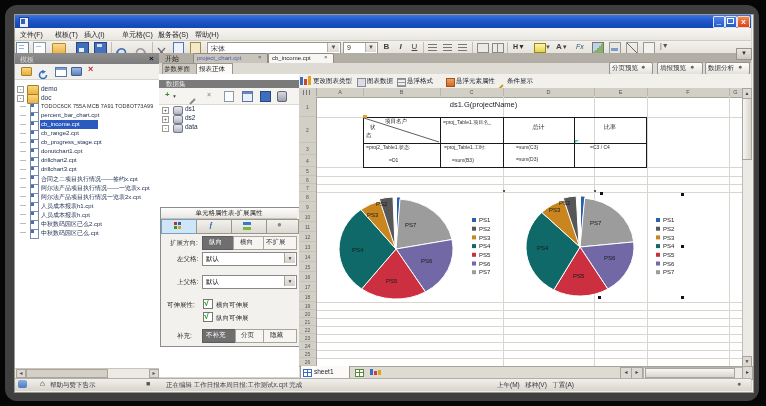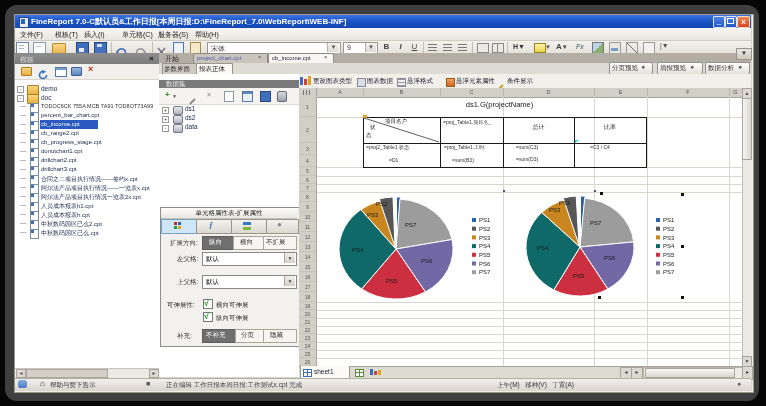--- a/index.html
+++ b/index.html
@@ -10,21 +10,20 @@
 .gl{position:absolute;background:#d9d6ce;}
 .ico{position:absolute;width:11px;height:11px;}
 </style></head><body>
 <div id="page">
 <div id="shadow"></div>
 <div id="win"></div>
 
 <div class="ab" style="left:15px;top:15px;width:736px;height:13px;background:linear-gradient(180deg,#3a76e3 0%,#1e55c8 45%,#1148b4 100%);"></div>
 <div class="ab" style="left:19px;top:17px;width:8px;height:9px;background:#e8eef8;border:1px solid #27408f;"></div>
 <div class="ab" style="left:21px;top:19px;width:4px;height:5px;background:#2a62c8;"></div>
-<div class="ab" style="left:31px;top:16px;width:560px;height:11px;font-size:8px;font-weight:bold;color:#fff;white-space:nowrap;overflow:hidden;">FineReport 7.0-C默认员&amp;工作日报[本周日报:D:\FineReport_7.0\WebReport\WEB-INF]</div>
 <div class="ab" style="left:713px;top:16px;width:10px;height:10px;background:linear-gradient(#4f83ea,#2458c9);border:1px solid #dce6f8;border-radius:1px;color:#fff;font-size:8px;line-height:7px;text-align:center;">_</div>
 <div class="ab" style="left:725px;top:16px;width:10px;height:10px;background:linear-gradient(#4f83ea,#2458c9);border:1px solid #dce6f8;border-radius:1px;"></div>
 <div class="ab" style="left:727px;top:18px;width:5px;height:4px;border:1px solid #fff;"></div>
 <div class="ab" style="left:737px;top:16px;width:11px;height:10px;background:linear-gradient(#ef8a4f,#d9431f);border:1px solid #f3d9c8;border-radius:1px;color:#fff;font-size:8px;font-weight:bold;line-height:9px;text-align:center;">x</div>
 
 <div class="ab" style="left:15px;top:28px;width:736px;height:12px;background:linear-gradient(#f7f6f3,#e9e6e0);border-bottom:1px solid #cfccc4;"></div>
 <div class="ab t7" style="left:20px;top:30px;">文件(F)</div>
 <div class="ab t7" style="left:55px;top:30px;">模板(T)</div>
 <div class="ab t7" style="left:84px;top:30px;">插入(I)</div>
 <div class="ab t7" style="left:122px;top:30px;">单元格(C)</div>
@@ -372,21 +371,21 @@
 <div class="gl" style="left:317px;top:318px;width:425px;height:1px;"></div>
 <div class="gl" style="left:317px;top:326px;width:425px;height:1px;"></div>
 <div class="gl" style="left:317px;top:334px;width:425px;height:1px;"></div>
 <div class="gl" style="left:317px;top:342px;width:425px;height:1px;"></div>
 <div class="gl" style="left:317px;top:350px;width:425px;height:1px;"></div>
 <div class="gl" style="left:317px;top:358px;width:425px;height:1px;"></div>
 <div class="gl" style="left:503px;top:97px;width:1px;height:269px;"></div>
 <div class="gl" style="left:594px;top:97px;width:1px;height:269px;"></div>
 <div class="gl" style="left:647px;top:97px;width:1px;height:269px;"></div>
 <div class="gl" style="left:729px;top:97px;width:1px;height:269px;"></div>
-<div class="ab" style="left:358px;top:100px;width:283px;text-align:center;font-size:7.5px;color:#222;">ds1.G(projectName)</div>
+<div class="ab" style="left:342px;top:100px;width:283px;text-align:center;font-size:7.5px;color:#222;">ds1.G(projectName)</div>
 <div class="ab" style="left:363px;top:117px;width:1px;height:50px;background:#1a1a1a;"></div>
 <div class="ab" style="left:440px;top:117px;width:1px;height:50px;background:#1a1a1a;"></div>
 <div class="ab" style="left:503px;top:117px;width:1px;height:50px;background:#1a1a1a;"></div>
 <div class="ab" style="left:574px;top:117px;width:1px;height:50px;background:#1a1a1a;"></div>
 <div class="ab" style="left:646px;top:117px;width:1px;height:50px;background:#1a1a1a;"></div>
 <div class="ab" style="left:363px;top:117px;width:284px;height:1px;background:#1a1a1a;"></div>
 <div class="ab" style="left:363px;top:143px;width:284px;height:1px;background:#1a1a1a;"></div>
 <div class="ab" style="left:363px;top:167px;width:284px;height:1px;background:#1a1a1a;"></div>
 <div class="ab" style="left:363px;top:115px;width:4px;height:3px;background:#e8a428;"></div>
 <div class="ab" style="left:385px;top:118px;font-size:5.5px;color:#222;">项目名户</div>

